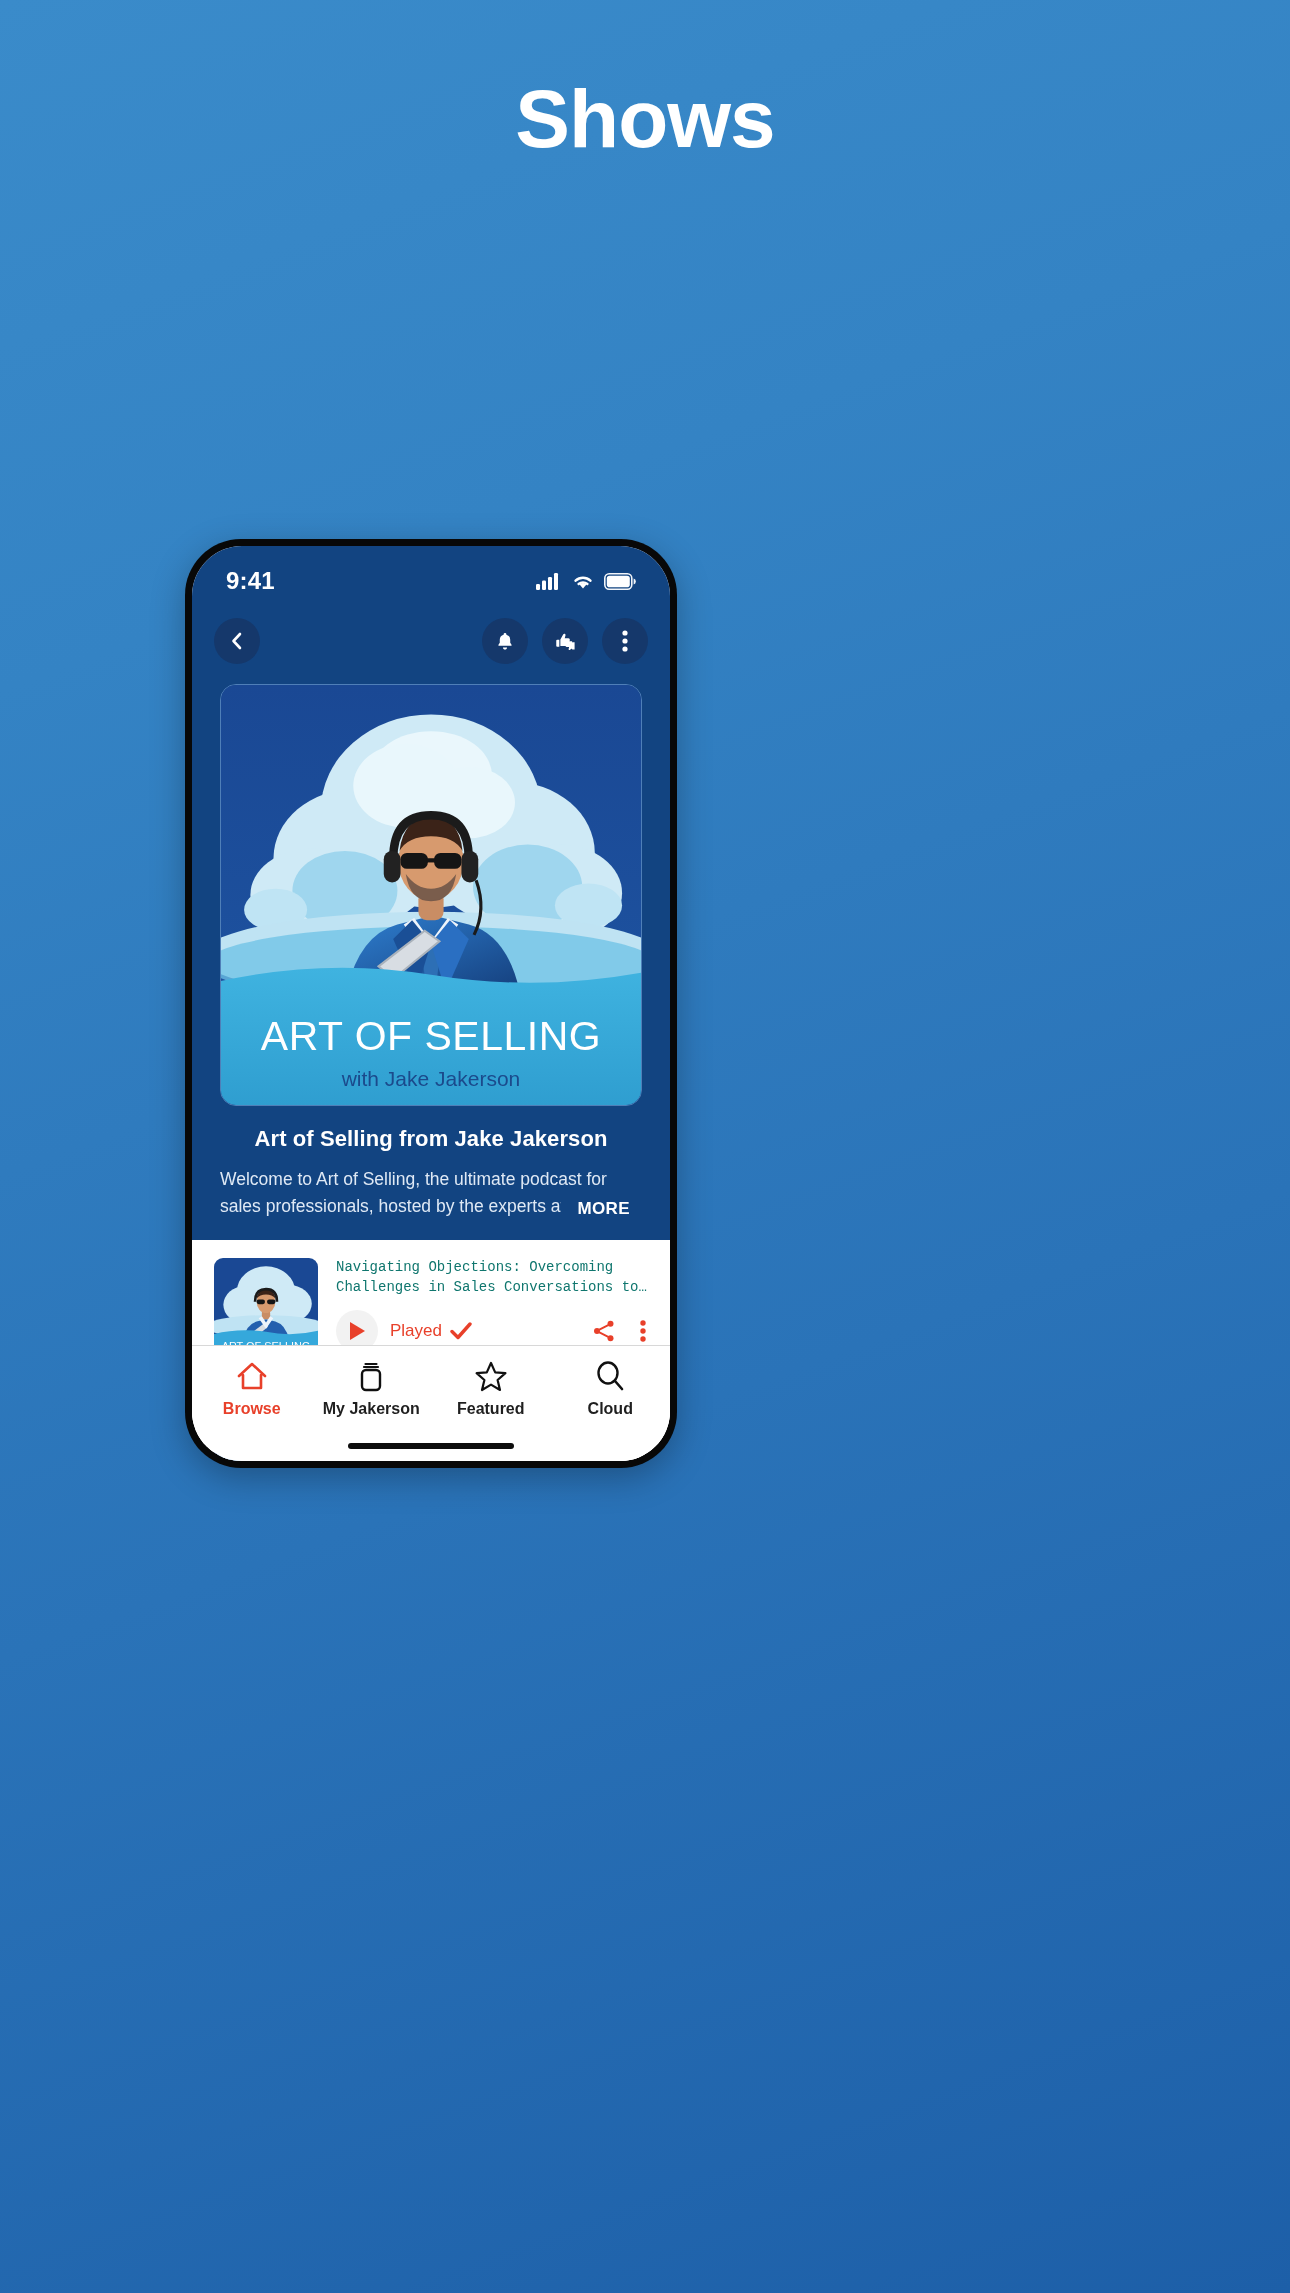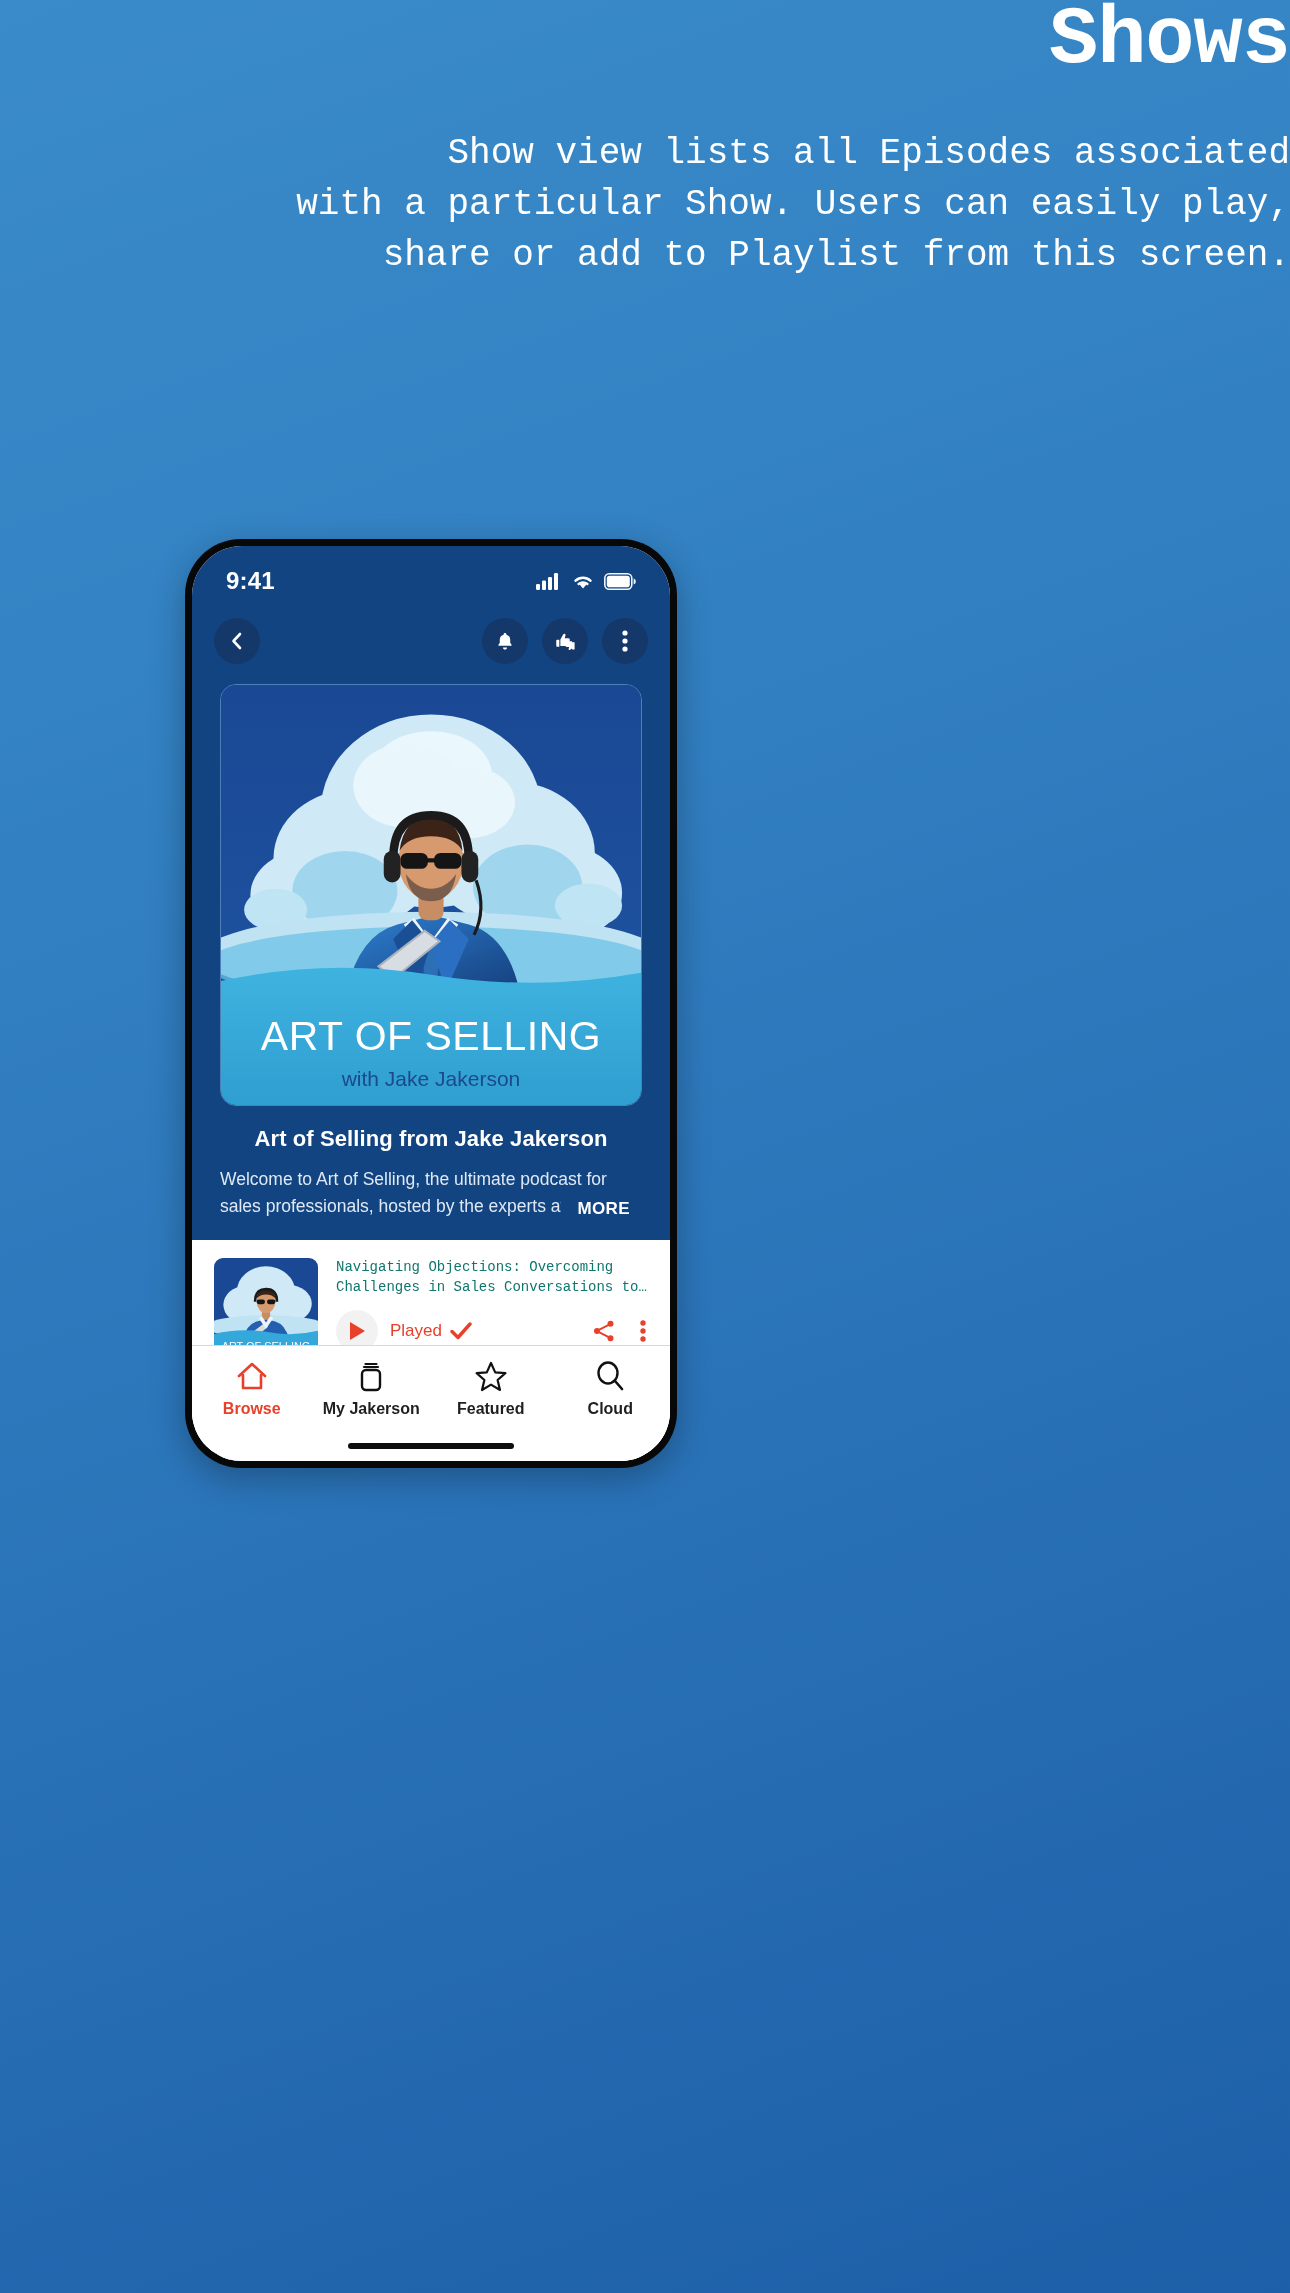--- a/index.html
+++ b/index.html
@@ -9,22 +9,22 @@
     overflow: hidden;
   }
   body {
     background: linear-gradient(160deg, #3a8bca 0%, #3483c4 25%, #2a73b8 60%, #1d5fa8 100%);
     position: relative;
   }
 
   
   .promo {
     width: 100%;
-    text-align: right;
-    font-family: Liberation Mono, monospace;
+    padding-top: 78px;
+    text-align: center;
   }
   .promo-title {
     color: #ffffff;
     font-size: 82px;
     font-weight: bold;
     letter-spacing: -1px;
     line-height: 1.0;
   }
   .promo-sub {
     color: #ffffff;
@@ -219,25 +219,20 @@
     width: 166px; height: 6px;
     background: #0d0d0d;
     border-radius: 3px;
   }
 </style>
 </head>
 <body>
 
 <div class="promo">
   <div class="promo-title">Shows</div>
-  <div class="promo-sub">
-    <div>Show view lists all Episodes associated</div>
-    <div>with a particular Show. Users can easily play,</div>
-    <div>share or add to Playlist from this screen.</div>
-  </div>
 </div>
 
 <div class="phone-wrap">
 <div class="phone-frame">
 <div class="phone-screen">
 
   <div class="statusbar">
     <div class="status-time">9:41</div>
     <div class="status-icons">
       <svg width="26" height="18" viewBox="0 0 26 18">

